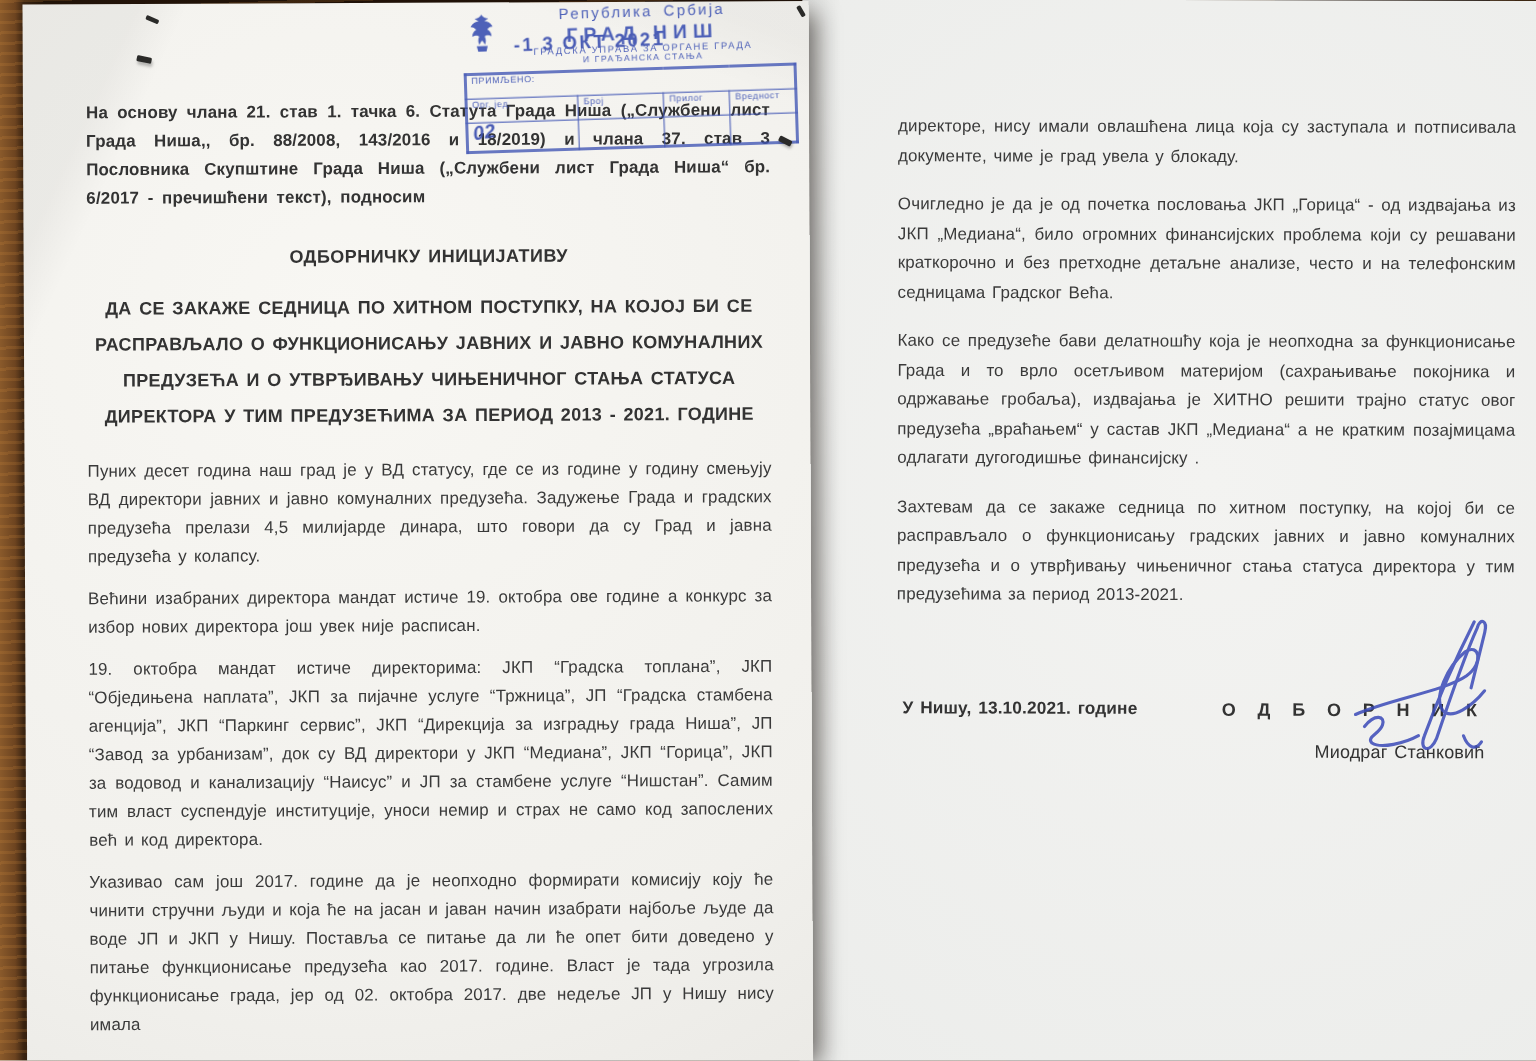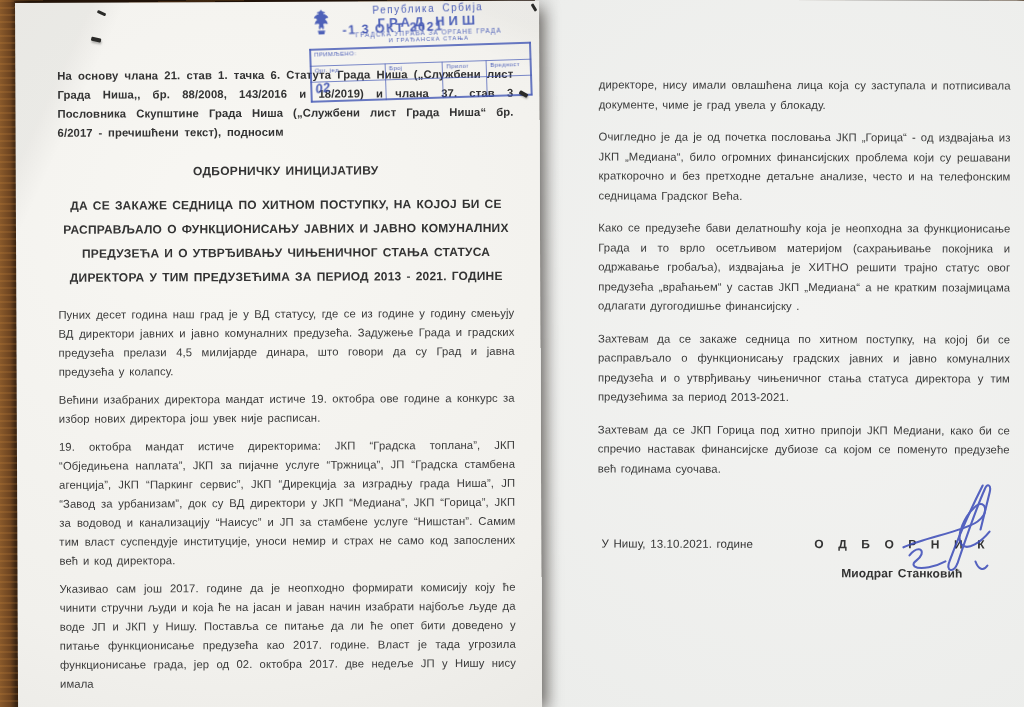--- a/index.html
+++ b/index.html
@@ -93,24 +93,24 @@
   .staple{position:absolute;background:#2a2a28;border-radius:1px;z-index:6;}
   .staple.s1{left:82px;top:9px;width:9px;height:3px;transform:rotate(24deg);}
   .staple.s2{left:76px;top:35px;width:10px;height:3.5px;transform:rotate(12deg);box-shadow:1px 2px 2px rgba(0,0,0,.25);}
   .staple.s3{left:530px;top:6px;width:8px;height:3px;transform:rotate(60deg);}
   .staple.s4{left:519px;top:92px;width:9px;height:4px;transform:rotate(28deg);box-shadow:1px 1px 2px rgba(0,0,0,.3);}
   
   .footer{
     display:flex;justify-content:space-between;align-items:flex-start;
     margin-top:56px;padding-right:14px;
   }
-  .place-date{font-weight:400;font-size:11.5px;color:#333;white-space:nowrap;padding-left:4px;}
-  .sign-block{position:relative;text-align:center;padding-right:6px;}
+  .place-date{font-weight:700;font-size:11.5px;color:#333;white-space:nowrap;padding-left:4px;}
+  .sign-block{position:relative;text-align:right;padding-right:6px;}
   .sign-role{font-weight:700;font-size:12px;letter-spacing:5px;color:#333;white-space:nowrap;}
-  .sign-name{font-weight:700;font-size:12px;color:#333;margin-top:9px;white-space:nowrap;}
+  .sign-name{font-weight:400;font-size:12px;color:#333;margin-top:9px;white-space:nowrap;}
   .signature{
     position:absolute;right:-14px;top:-58px;width:130px;height:110px;
     z-index:4;pointer-events:none;opacity:.85;
   }
   .signature path{fill:none;stroke:#3a4ab8;stroke-width:2.1;stroke-linecap:round;}
 </style>
 </head>
 <body>
 
 <div class="photo">
@@ -168,21 +168,20 @@
       <p>Указивао сам још 2017. године да је неопходно формирати комисију коју ће чинити стручни људи и која ће на јасан и јаван начин изабрати најбоље људе да воде ЈП и ЈКП у Нишу. Поставља се питање да ли ће опет бити доведено у питање функционисање предузећа као 2017. године. Власт је тада угрозила функционисање града, јер од 02. октобра 2017. две недеље ЈП у Нишу нису имала</p>
     </div>
   </div>
 
   <div class="page right">
     <div class="content-r">
       <p>директоре, нису имали овлашћена лица која су заступала и потписивала документе, чиме је град увела у блокаду.</p>
       <p>Очигледно је да је од почетка пословања ЈКП „Горица“ - од издвајања из ЈКП „Медиана“, било огромних финансијских проблема који су решавани краткорочно и без претходне детаљне анализе, често и на телефонским седницама Градског Већа.</p>
       <p>Како се предузеће бави делатношћу која је неопходна за функционисање Града и то врло осетљивом материјом (сахрањивање покојника и одржавање гробаља), издвајања је ХИТНО решити трајно статус овог предузећа „враћањем“ у састав ЈКП „Медиана“ а не кратким позајмицама одлагати дугогодишње финансијску .</p>
       <p>Захтевам да се закаже седница по хитном поступку, на којој би се расправљало о функционисању градских јавних и јавно комуналних предузећа и о утврђивању чињеничног стања статуса директора у тим предузећима за период 2013-2021.</p>
-      <p>Захтевам да се ЈКП Горица под хитно припоји ЈКП Медиани, како би се спречио наставак финансијске дубиозе са којом се поменуто предузеће већ годинама суочава.</p>
 
       <div class="footer">
         <div class="place-date">У Нишу, 13.10.2021. године</div>
         <div class="sign-block">
           <div class="sign-role">О Д Б О Р Н И К</div>
           <div class="sign-name">Миодраг Станковић</div>
           <svg class="signature" viewBox="0 0 130 110">
             <path d="M103 8 C92 30 78 62 70 84 C66 94 74 96 78 86 C86 62 96 32 105 12 C107 5 112 7 110 15 L101 52"></path>
             <path d="M24 70 C46 60 84 54 98 44 C110 35 106 22 97 28 C85 38 76 58 82 67 C88 74 102 64 110 54"></path>
             <path d="M30 78 C37 69 44 71 42 77 C40 83 31 85 35 89 C41 93 57 89 66 84"></path>

